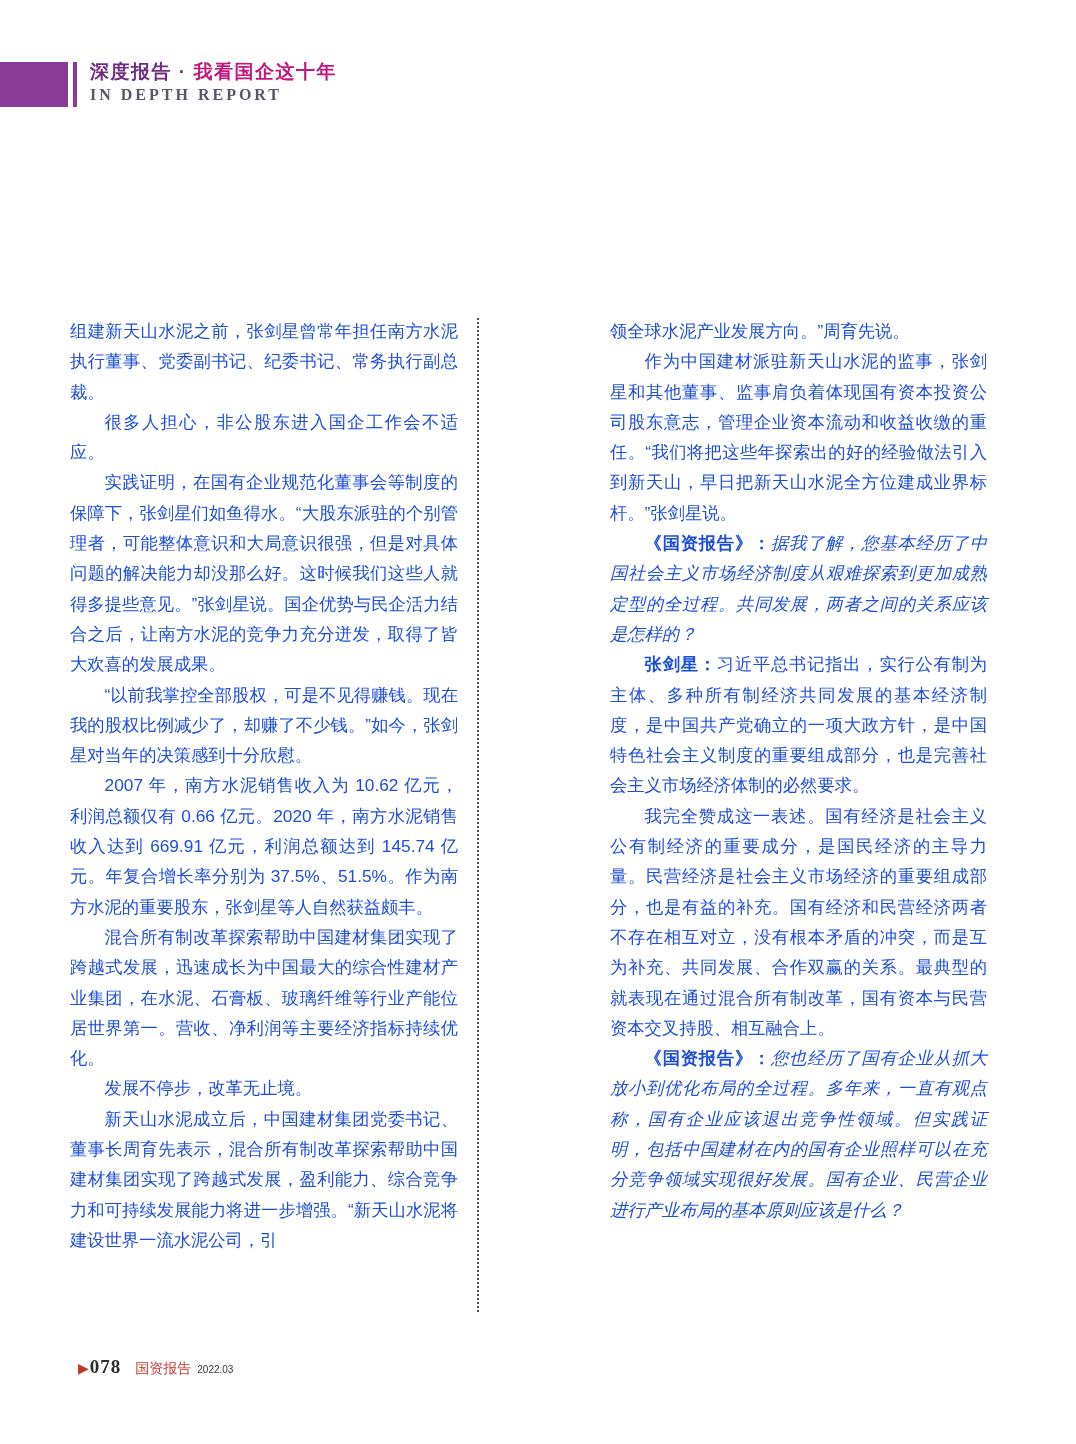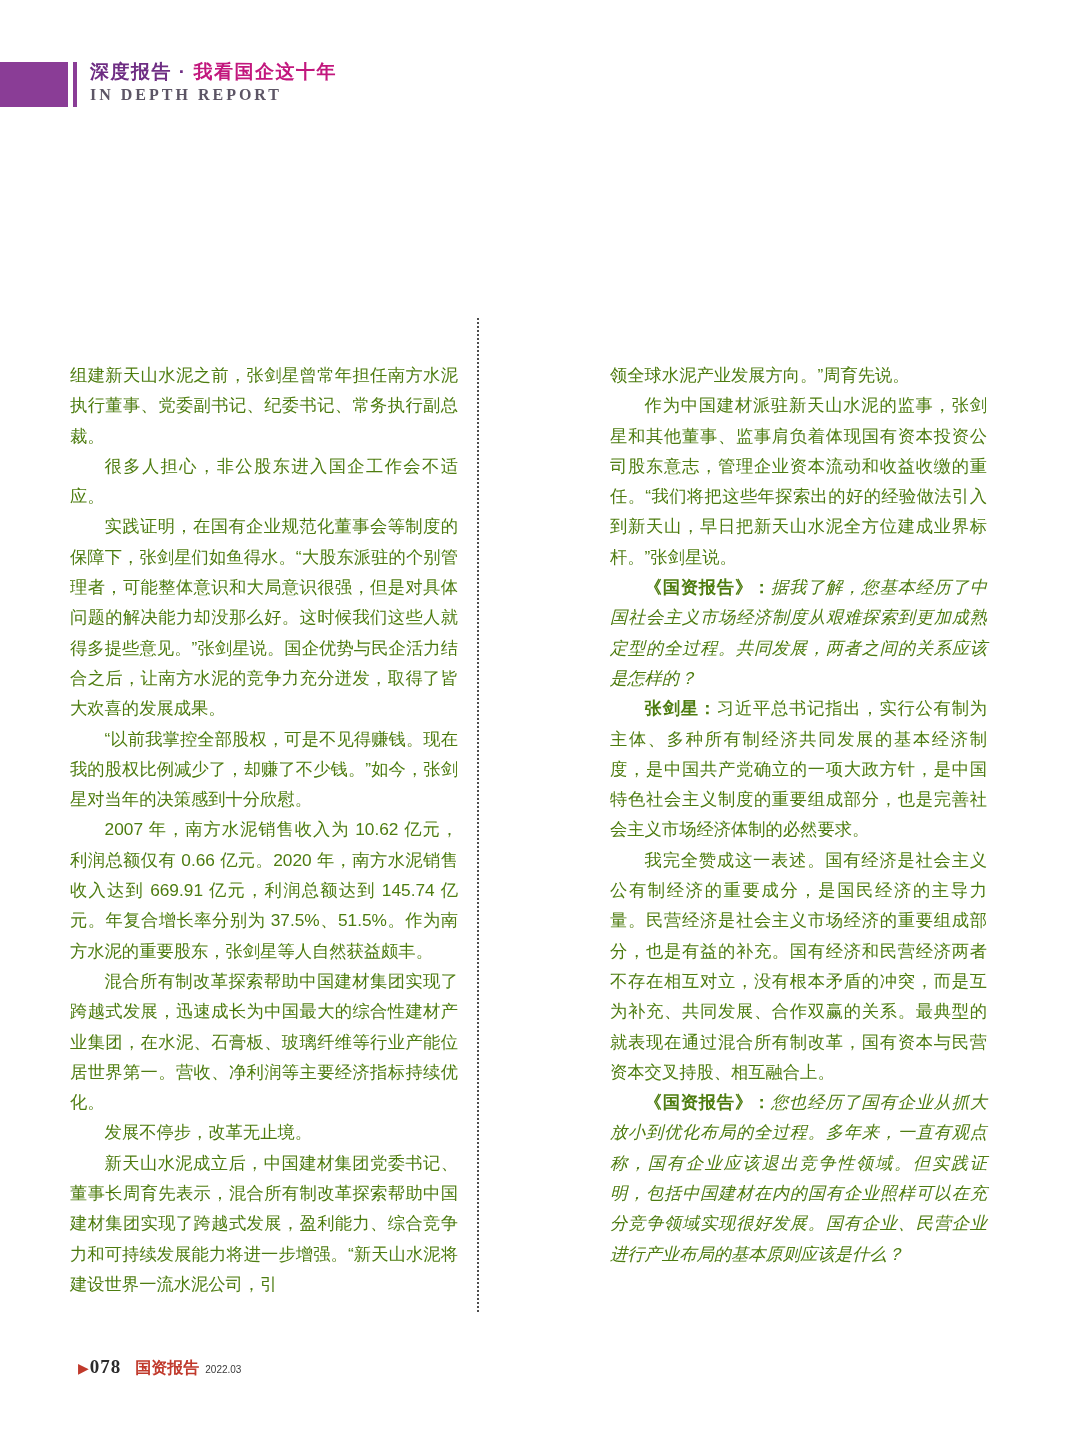--- a/index.html
+++ b/index.html
@@ -42,24 +42,23 @@
     letter-spacing: 3px;
     margin-top: 2px;
   }
 
   
   .col {
     position: absolute;
     top: 316px;
     font-size: 17.3px;
     line-height: 30.3px;
-    color: #4d7c0f;
+    color: #1d4ed8;
     text-align: justify;
     text-justify: inter-character;
-    margin-top: 44px;
   }
   .col-left  { left: 70px;  width: 388px; }
   .col-right { left: 610px; width: 377px; }
   .col p { margin: 0; }
   .col p.indent { text-indent: 2em; }
   .col p b { font-weight: bold; font-style: normal; }
   .col p.question span { font-style: italic; }
 
   .divider {
     position: absolute;
@@ -85,22 +84,22 @@
   }
   .footer .pagenum {
     font-family: "Liberation Serif", serif;
     font-weight: bold;
     font-size: 19px;
     color: #2b2b2b;
     letter-spacing: 1px;
   }
   .footer .mag {
     color: #c0392b;
-    font-weight: bold;
-    font-size: 16px;
+    font-weight: normal;
+    font-size: 14px;
     margin-left: 14px;
     margin-right: 6px;
   }
   .footer .issue {
     font-size: 10px;
     color: #3a3a3a;
   }
 </style>
 </head>
 <body>

